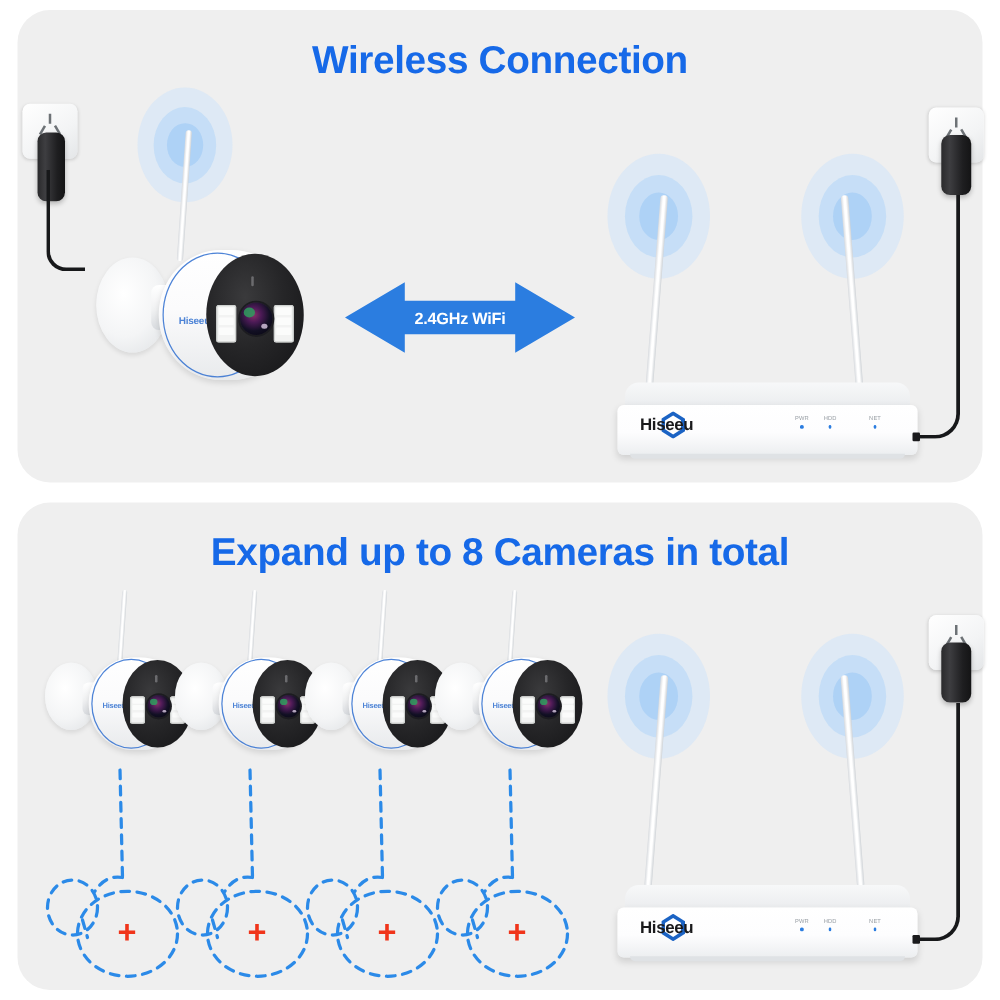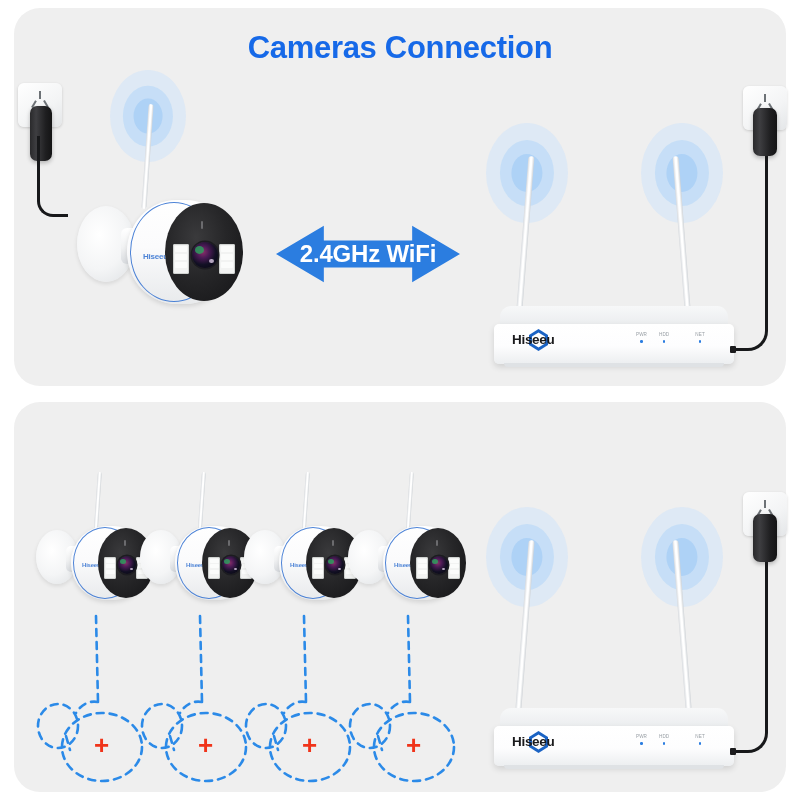--- a/index.html
+++ b/index.html
@@ -213,21 +213,21 @@
   }
   #wifi-arrow .arrow-label {
     position: absolute;
     left: 0; top: 0;
     width: 100%; height: 100%;
     display: flex;
     align-items: center;
     justify-content: center;
     color: #ffffff;
     font-weight: bold;
-    font-size: 24px;
+    font-size: 13px;
     letter-spacing: -0.2px;
   }
 
   
   .nvr { position: absolute; }
   .nvr-top {
     position: absolute;
     left: 6px; top: 0;
     width: 228px; height: 22px;
     background: linear-gradient(to bottom, #f7f8f9 0%, #e9ebed 100%);
@@ -314,21 +314,21 @@
     line-height: 1;
   }
 </style>
 </head>
 <body>
 
 <div class="page">
 
   <div class="panel" id="panel-top">
 
-    <div class="panel-title" id="title-top">Cameras Connection</div>
+    <div class="panel-title" id="title-top">Wireless Connection</div>
 
     <div class="socket-wrap" style="left:4px; top:75px; width:70px; height:100px;">
       <div class="socket">
         <div class="slot-v"></div>
         <div class="slot-l"></div>
         <div class="slot-r"></div>
       </div>
       <div class="adapter" style="left:12px; top:23px; width:22px; height:55px;"></div>
     </div>
 
@@ -430,20 +430,21 @@
         </div>
         <div class="nvr-port"></div>
       </div>
       <div class="nvr-foot"></div>
     </div>
 
   </div>
 
   <div class="panel" id="panel-bottom">
 
+    <div class="panel-title" id="title-bottom">Expand up to 8 Cameras in total</div>
 
     <div class="antenna" style="left:81px; top:70px; width:4px; height:82px; transform:rotate(4deg);"></div>
     <div class="camera" style="left:22px; top:118px; width:118px; height:86px;">
       <div class="cam-mount" style="left:0px; top:10px; width:42px; height:54px;"></div>
       <div class="cam-arm" style="left:30px; top:26px; width:22px; height:26px; border-radius:5px;"></div>
       <div class="cam-body" style="left:35px; top:6px; width:78px; height:74px;">
         <div class="cam-ring" style="left:2px; top:1px; width:62px; height:70px;"></div>
       </div>
       <div class="cam-logo" style="left:46px; top:42px; font-size:6px;">Hiseeu</div>
       <div class="cam-face" style="left:62px; top:8px; width:56px; height:70px;">

